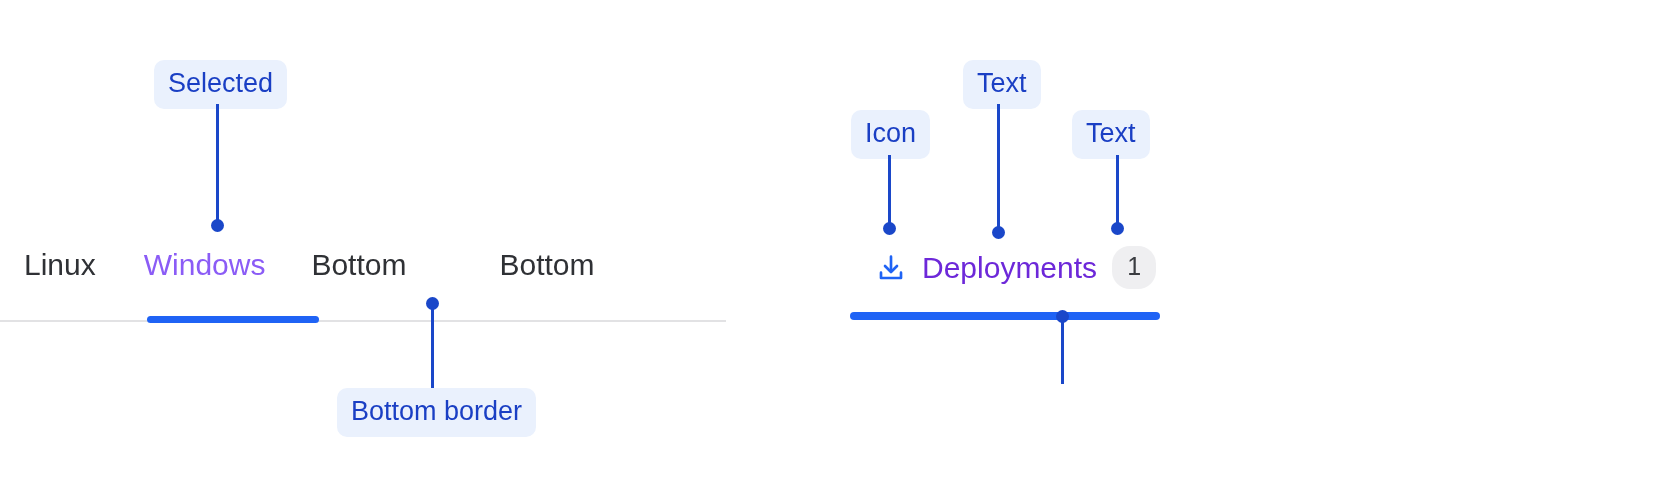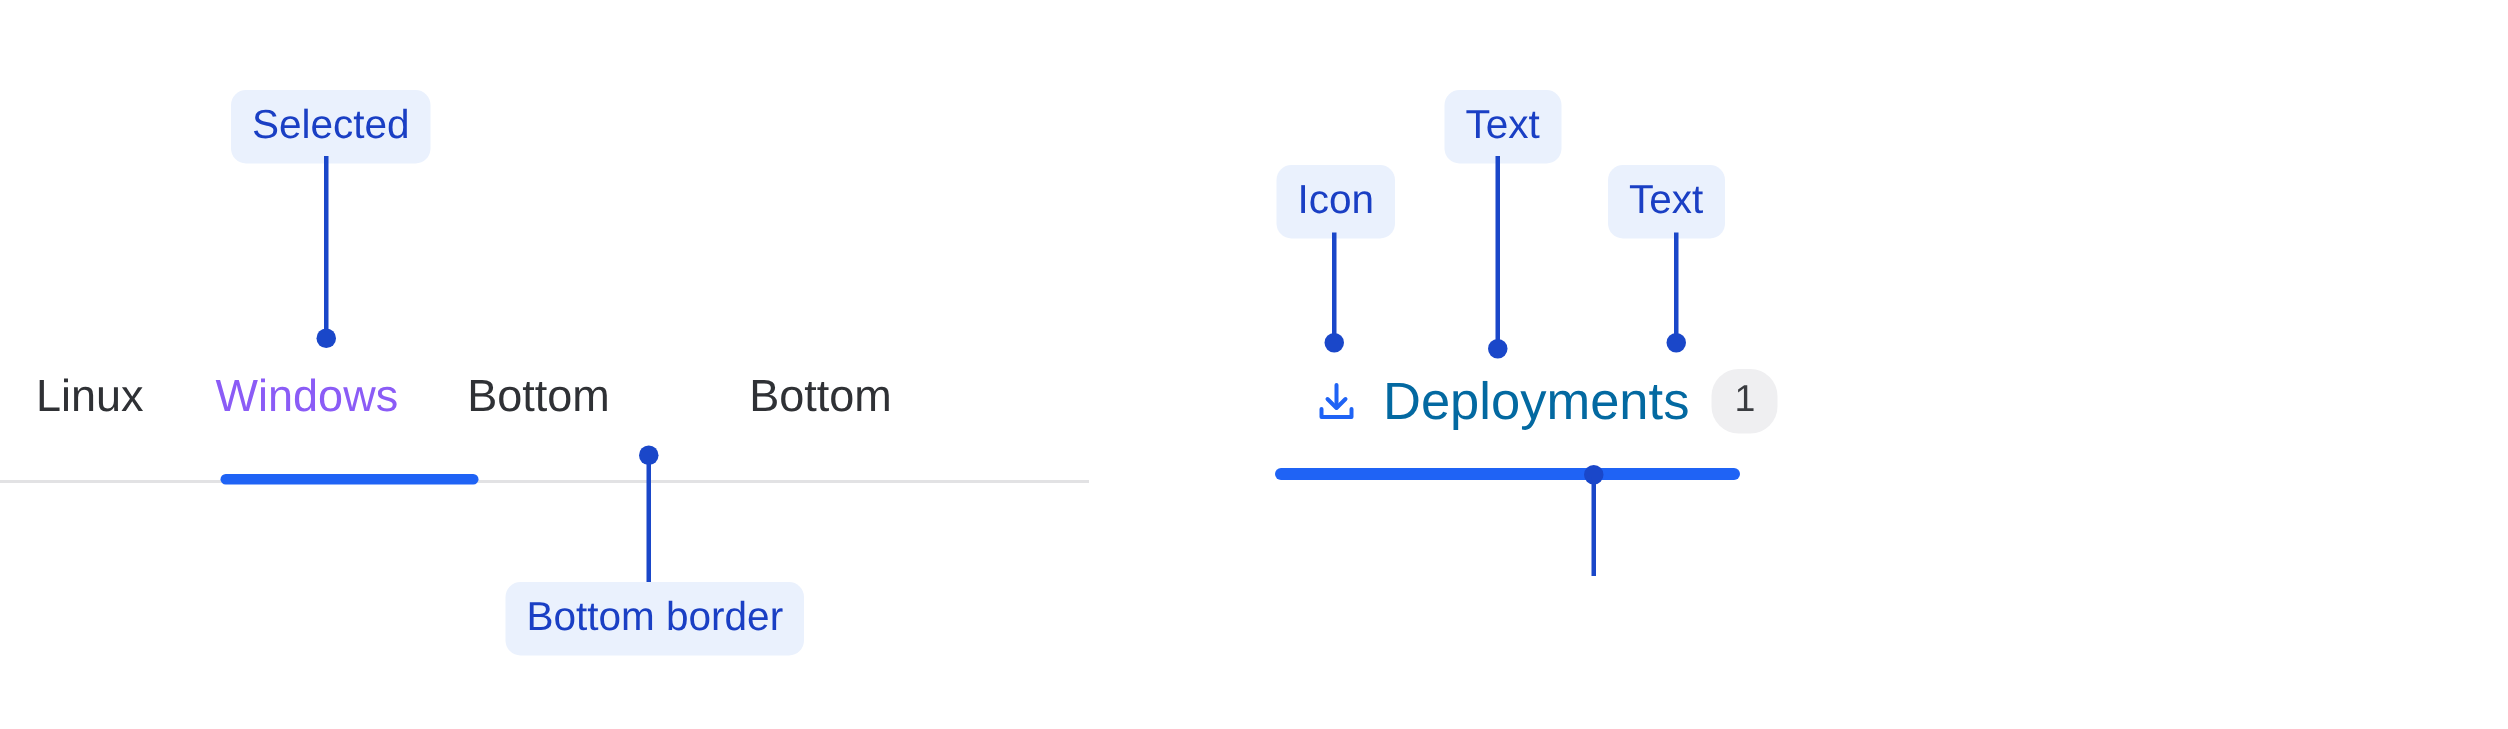--- a/index.html
+++ b/index.html
@@ -112,23 +112,23 @@
     display: flex;
     align-items: center;
     gap: 15px;
   }
   .dl-icon {
     width: 32px;
     height: 32px;
     display: block;
   }
   .tab-text {
-    font-size: 35px;
-    line-height: 1;
-    color: #0369a1;
+    font-size: 30px;
+    line-height: 1;
+    color: #6d28d9;
     white-space: nowrap;
   }
   .count-badge {
     background: #efeff1;
     color: #3a3c40;
     font-size: 25px;
     line-height: 1;
     border-radius: 18px;
     padding: 8px 14px 10px 14px;
     min-width: 16px;

